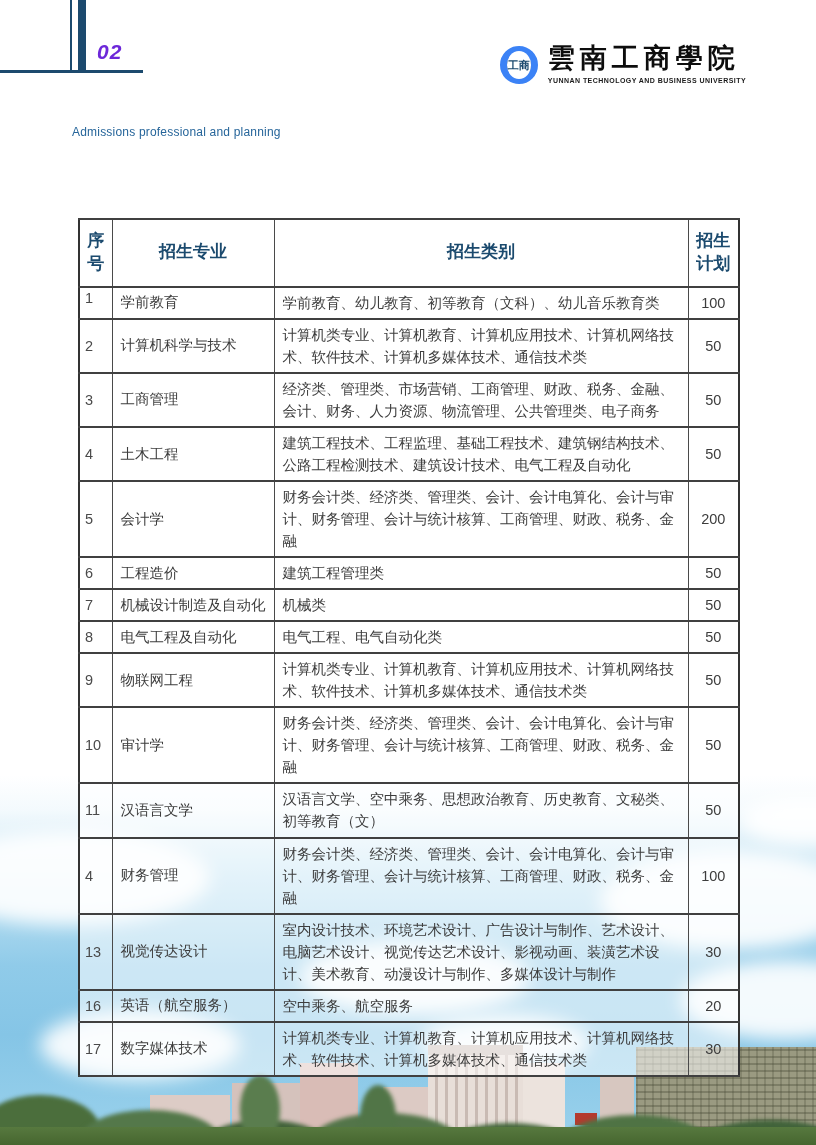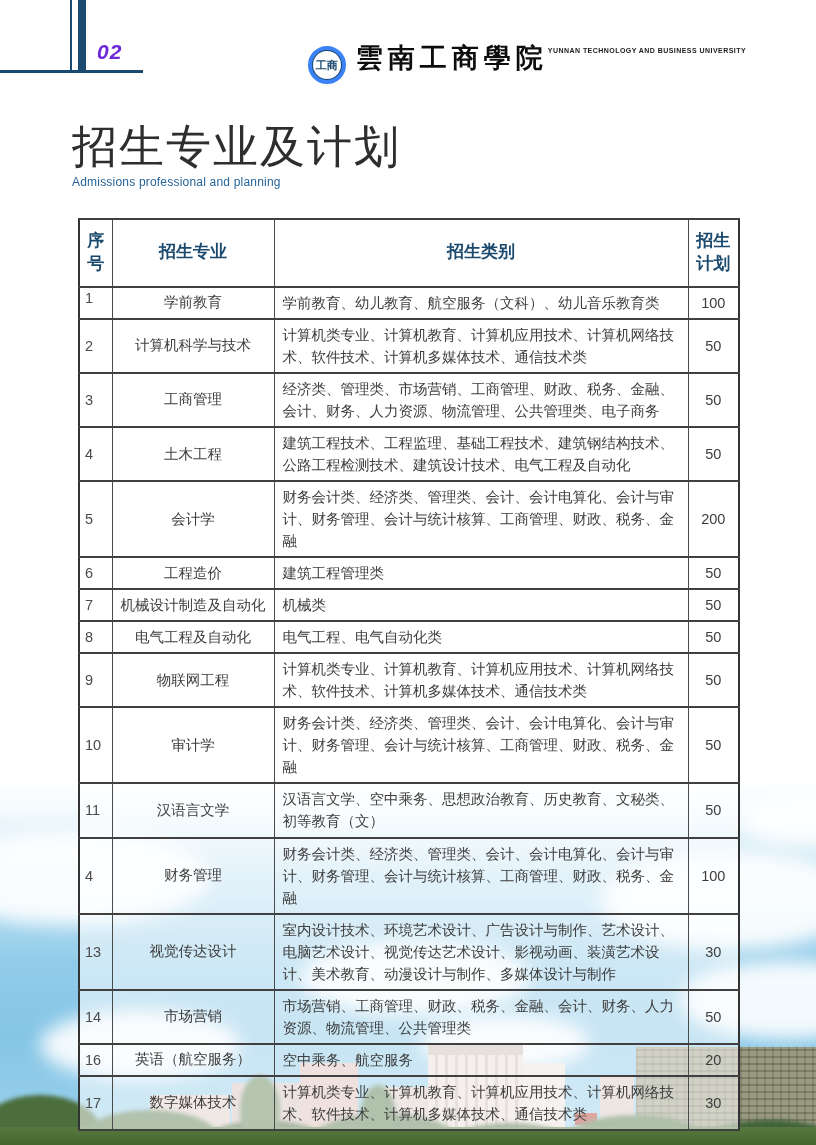--- a/index.html
+++ b/index.html
@@ -64,33 +64,33 @@
   .page-num {
     position: absolute; left: 97px; top: 40px;
     font-size: 21px; font-weight: bold; font-style: italic;
     color: #6d28d9; letter-spacing: 1px;
   }
 
   
   .brand { position: absolute; right: 70px; top: 44px; display: flex; align-items: flex-start; }
   .seal {
     width: 38px; height: 38px; border-radius: 50%;
-    border: 4px solid #3b82f6;
+    border: 7px solid #3b82f6;
     background: #16456b;
     display: flex; align-items: center; justify-content: center;
     margin-right: 10px; margin-top: 2px;
   }
   .seal-inner {
     width: 28px; height: 28px; border-radius: 50%;
     background: #ffffff;
     display: flex; align-items: center; justify-content: center;
     font-size: 11px; font-weight: bold; color: #16456b;
     font-family: "Liberation Serif", "DejaVu Serif", serif;
   }
-  .brand-names { display: flex; flex-direction: row; }
+  .brand-names { display: flex; flex-direction: column; }
   .brand-zh {
     font-family: "Liberation Serif", "DejaVu Serif", serif;
     font-size: 27px; font-weight: bold; color: #0d0d0d;
     letter-spacing: 5px; line-height: 1.1; white-space: nowrap;
   }
   .brand-en {
     font-size: 7px; font-weight: bold; color: #1a1a1a;
     letter-spacing: 0.45px; margin-top: 3px; white-space: nowrap;
   }
 
@@ -123,21 +123,21 @@
     background: rgba(255,255,255,0.55);
     vertical-align: middle;
   }
   table.adm { border: 2px solid #333; }
   table.adm th {
     color: #1b4a6e; font-weight: bold; font-size: 17px;
     text-align: center; padding: 10px 2px; line-height: 1.35;
     word-break: break-all;
   }
   td.c-idx { padding: 2px 3px 2px 5px; text-align: left; color: #4a4a4a; }
-  td.c-major { padding: 4px 8px; text-align: center; line-height: 1.45; }
+  td.c-major { padding: 4px 8px; text-align: left; line-height: 1.45; }
   td.c-cat { padding: 4px 8px; text-align: left; line-height: 1.52; word-break: break-all; }
   td.c-plan { padding: 2px 8px; text-align: center; }
   tr.first-row td.c-idx { vertical-align: top; }
 </style>
 </head>
 <body>
 
 <div class="photo-bg">
   <div class="cloud" style="left:-70px; top:55px;  width:280px; height:95px;"></div>
   <div class="cloud" style="left:40px;  top:235px; width:200px; height:70px;"></div>
@@ -181,21 +181,20 @@
   <div class="seal">
     <div class="seal-inner">工商</div>
   </div>
   <div class="brand-names">
     <div class="brand-zh">雲南工商學院</div>
     <div class="brand-en">YUNNAN TECHNOLOGY AND BUSINESS UNIVERSITY</div>
   </div>
 </div>
 
 <div class="title-block">
-  <div class="page-title">招生专业及计划</div>
   <div class="page-subtitle">Admissions professional and planning</div>
 </div>
 
 <div class="table-wrap">
   <table class="adm">
     <colgroup>
       <col class="c1">
         <col class="c2">
         <col class="c3">
         <col class="c4">
@@ -205,21 +204,21 @@
         <th>序号</th>
         <th>招生专业</th>
         <th>招生类别</th>
         <th>招生计划</th>
       </tr>
     </thead>
     <tbody>
         <tr class="first-row">
     <td class="c-idx">1</td>
     <td class="c-major">学前教育</td>
-    <td class="c-cat">学前教育、幼儿教育、航空服务（文科）、幼儿音乐教育类</td>
+    <td class="c-cat">学前教育、幼儿教育、初等教育（文科）、幼儿音乐教育类</td>
     <td class="c-plan">100</td>
   </tr>
         <tr>
     <td class="c-idx">2</td>
     <td class="c-major">计算机科学与技术</td>
     <td class="c-cat">计算机类专业、计算机教育、计算机应用技术、计算机网络技术、软件技术、计算机多媒体技术、通信技术类</td>
     <td class="c-plan">50</td>
   </tr>
         <tr>
     <td class="c-idx">3</td>
@@ -281,26 +280,20 @@
     <td class="c-cat">财务会计类、经济类、管理类、会计、会计电算化、会计与审计、财务管理、会计与统计核算、工商管理、财政、税务、金融</td>
     <td class="c-plan">100</td>
   </tr>
         <tr>
     <td class="c-idx">13</td>
     <td class="c-major">视觉传达设计</td>
     <td class="c-cat">室内设计技术、环境艺术设计、广告设计与制作、艺术设计、电脑艺术设计、视觉传达艺术设计、影视动画、装潢艺术设计、美术教育、动漫设计与制作、多媒体设计与制作</td>
     <td class="c-plan">30</td>
   </tr>
         <tr>
-    <td class="c-idx">14</td>
-    <td class="c-major">市场营销</td>
-    <td class="c-cat">市场营销、工商管理、财政、税务、金融、会计、财务、人力资源、物流管理、公共管理类</td>
-    <td class="c-plan">50</td>
-  </tr>
-        <tr>
     <td class="c-idx">16</td>
     <td class="c-major">英语（航空服务）</td>
     <td class="c-cat">空中乘务、航空服务</td>
     <td class="c-plan">20</td>
   </tr>
         <tr>
     <td class="c-idx">17</td>
     <td class="c-major">数字媒体技术</td>
     <td class="c-cat">计算机类专业、计算机教育、计算机应用技术、计算机网络技术、软件技术、计算机多媒体技术、通信技术类</td>
     <td class="c-plan">30</td>

